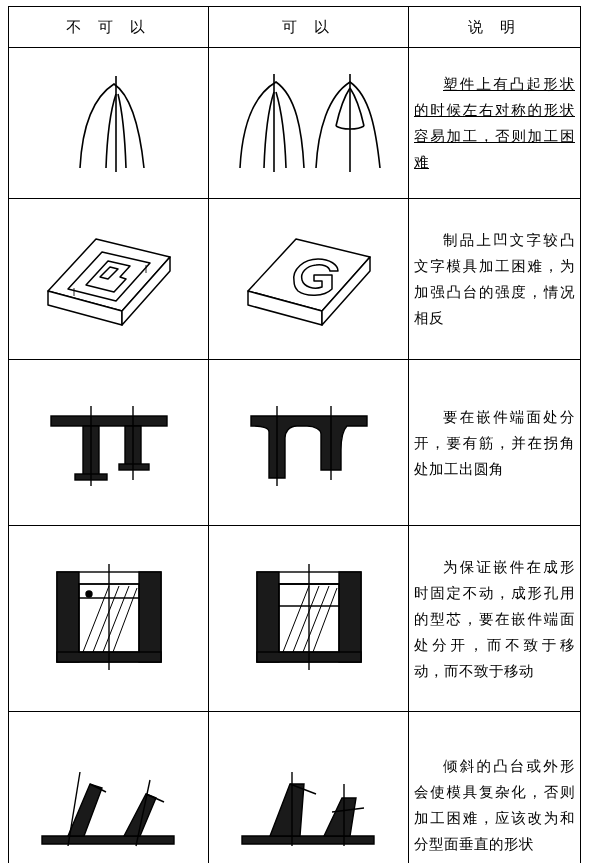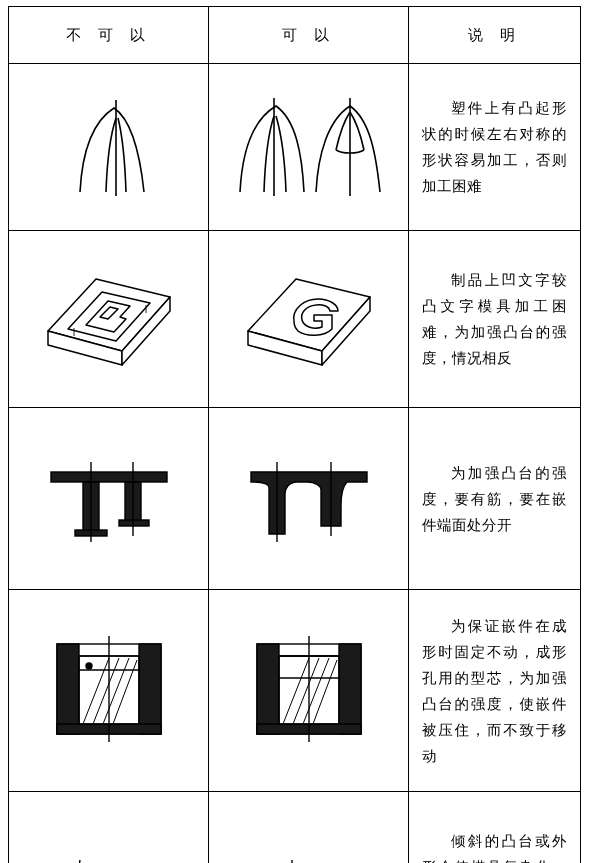--- a/index.html
+++ b/index.html
@@ -22,21 +22,21 @@
   }
   table.spec {
     border-collapse: collapse;
     width: 572px;
     margin: 6px 0 0 8px;
     table-layout: fixed;
   }
   table.spec th, table.spec td {
     border: 1px solid #000000;
     vertical-align: middle;
-    padding: 13px;
+    padding: 5px;
   }
   thead th {
     height: 30px;
     font-weight: normal;
     font-size: 15px;
     letter-spacing: 6px;
     text-align: center;
   }
   col.c1 { width: 200px; }
   col.c2 { width: 200px; }
@@ -60,21 +60,21 @@
     position: relative;
     width: 100%;
     height: 100%;
     display: flex;
     align-items: center;
     justify-content: center;
   }
   svg { display: block; }
 
   
-  tr.r1 td { height: 140px; }
+  tr.r1 td { height: 140px; text-decoration: underline; }
   tr.r2 td { height: 150px; }
   tr.r3 td { height: 155px; }
   tr.r4 td { height: 175px; }
   tr.r5 td { height: 175px; }
 </style>
 </head>
 <body>
 
 <div class="sheet">
   <table class="spec">
@@ -184,21 +184,21 @@
             <svg width="160" height="110" viewBox="0 0 160 110">
               <g stroke="#000" stroke-width="1.4" fill="none">
                 <path d="M22 28 L138 28 L138 38 L118 38 C 112 44 112 56 112 62 L112 82 L92 82 L92 46 C 92 42 86 38 78 38 L68 38 C 60 38 56 44 56 50 L56 90 L40 90 L40 44 C 40 40 34 38 22 38 Z" fill="#1a1a1a"></path>
                 <line x1="48" y1="18" x2="48" y2="98"></line>
                 <line x1="102" y1="18" x2="102" y2="92"></line>
               </g>
             </svg>
           </div>
         </td>
         <td class="note">
-          <span class="indent">为加强凸台的强度，要有筋，要在嵌件端面处分开</span>
+          <span class="indent">要在嵌件端面处分开，要有筋，并在拐角处加工出圆角</span>
         </td>
       </tr>
 
       <tr class="r4">
         <td class="fig">
           <div class="figwrap">
             <svg width="140" height="130" viewBox="0 0 140 130">
               <g stroke="#000" stroke-width="1.4" fill="none">
                 <rect x="18" y="18" width="104" height="90" fill="#ffffff"></rect>
                 <rect x="18" y="18" width="22" height="90" fill="#1a1a1a"></rect>
@@ -236,21 +236,21 @@
                 </g>
                 <rect x="40" y="30" width="60" height="68" fill="none"></rect>
                 <line x1="70" y1="10" x2="70" y2="116"></line>
                 <line x1="40" y1="52" x2="100" y2="52"></line>
                 <line x1="40" y1="30" x2="100" y2="30"></line>
               </g>
             </svg>
           </div>
         </td>
         <td class="note">
-          <span class="indent">为保证嵌件在成形时固定不动，成形孔用的型芯，为加强凸台的强度，使嵌件被压住，而不致于移动</span>
+          <span class="indent">为保证嵌件在成形时固定不动，成形孔用的型芯，要在嵌件端面处分开，而不致于移动，而不致于移动</span>
         </td>
       </tr>
 
       <tr class="r5">
         <td class="fig">
           <div class="figwrap">
             <svg width="170" height="110" viewBox="0 0 170 110">
               <g stroke="#000" stroke-width="1.4" fill="none">
                 <path d="M18 86 L150 86 L150 94 L18 94 Z" fill="#1a1a1a"></path>
                 <path d="M44 86 L66 34 L78 38 L60 86 Z" fill="#1a1a1a"></path>

